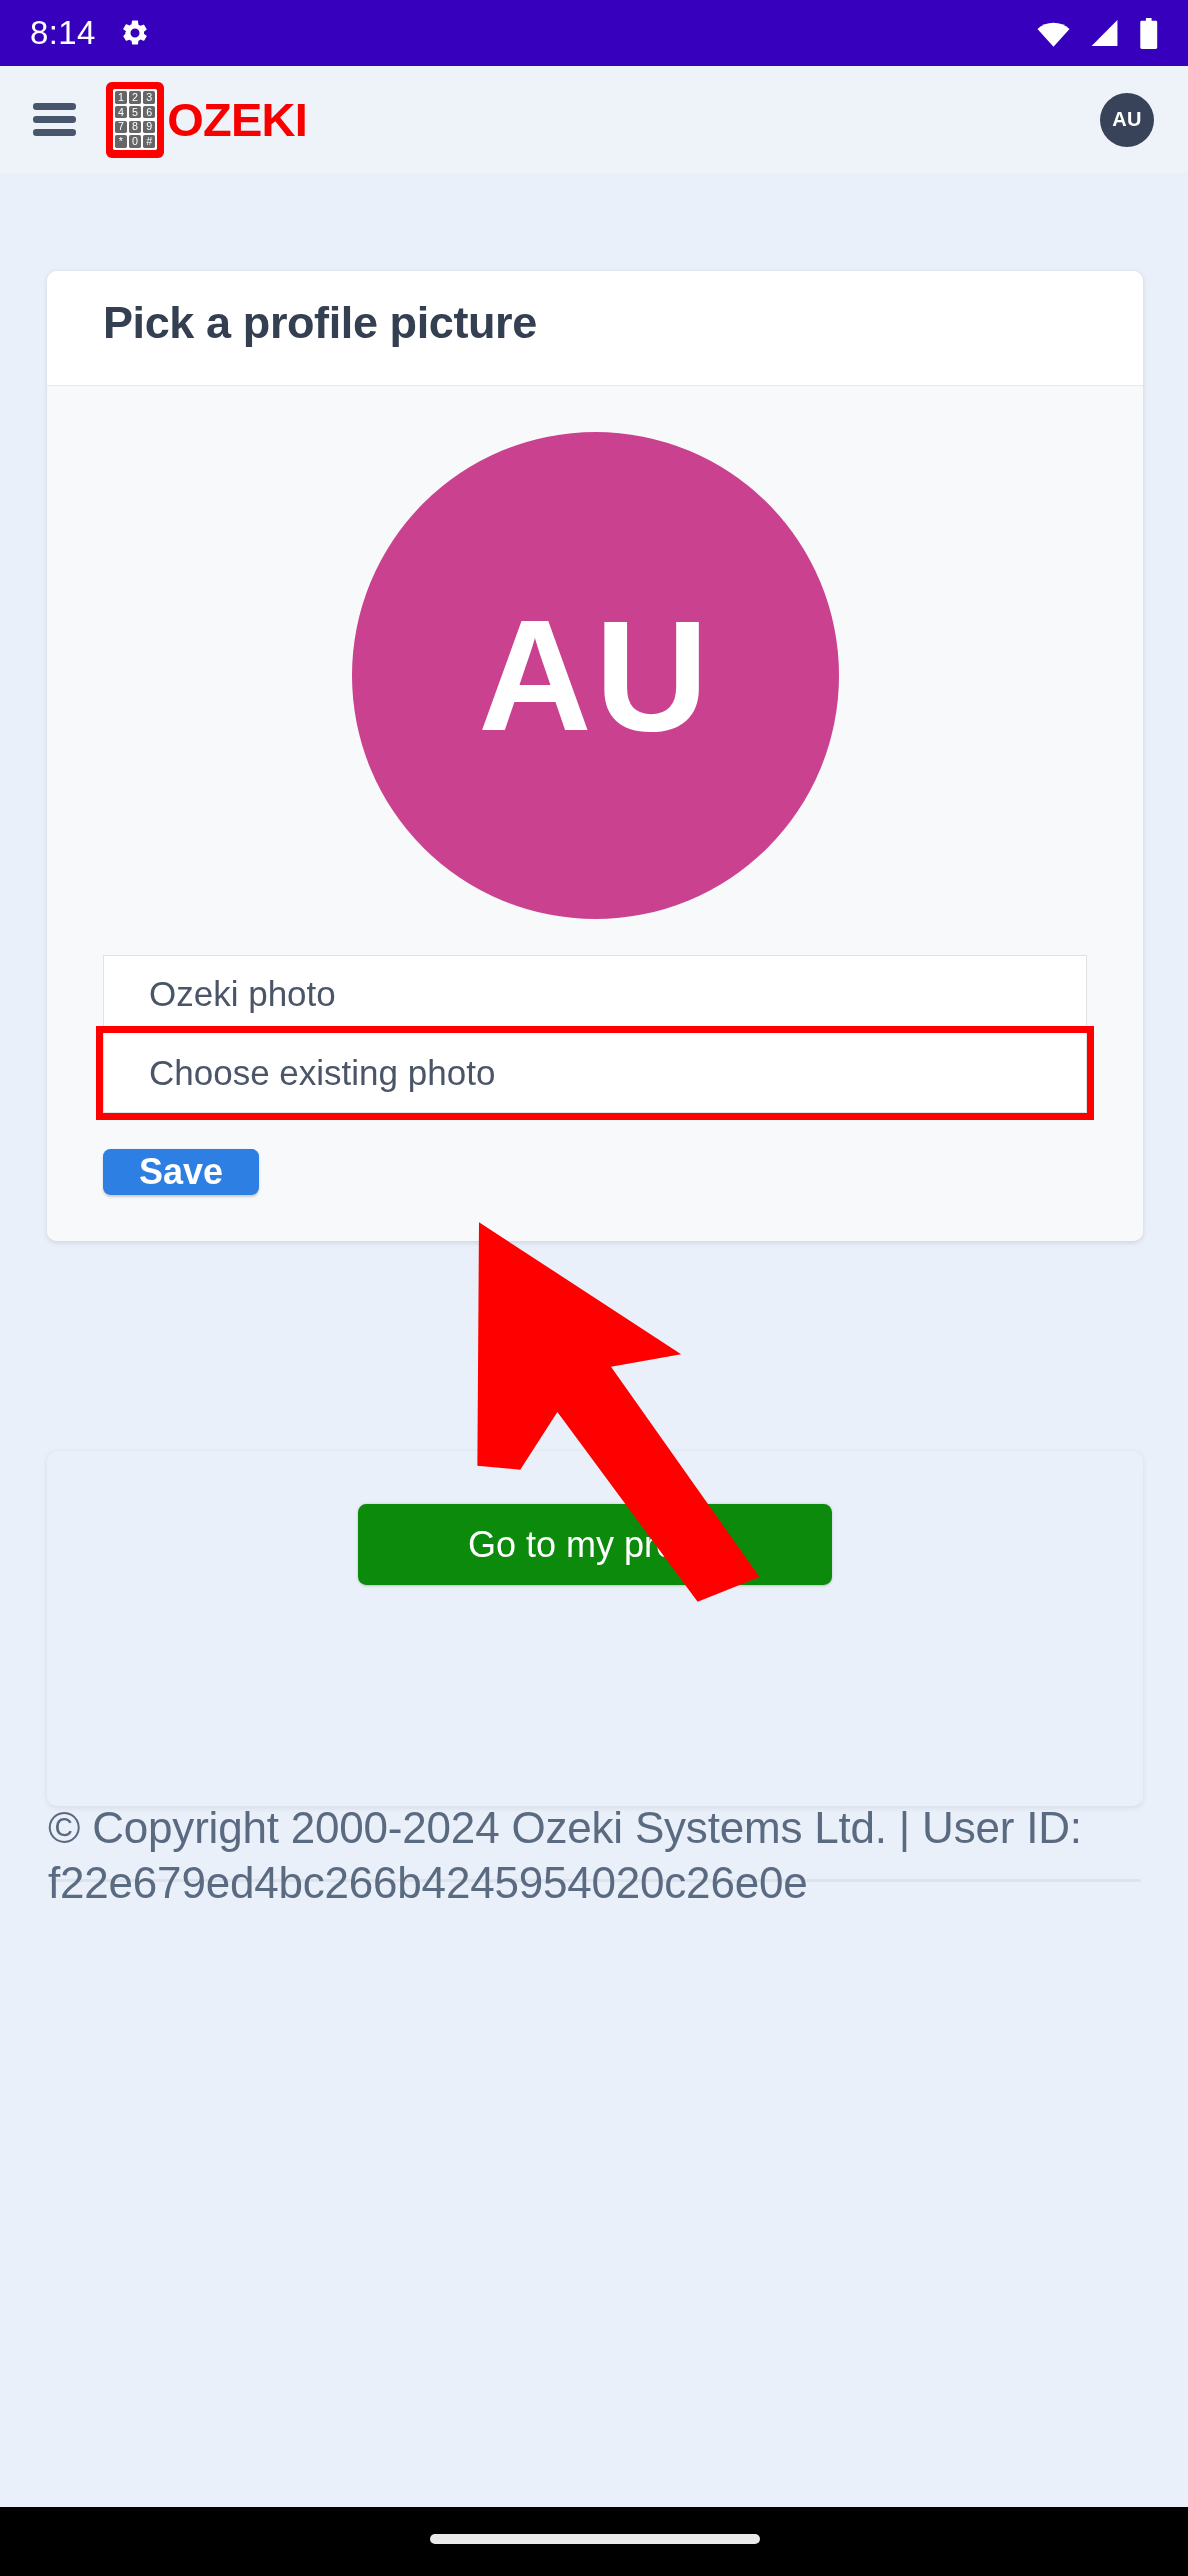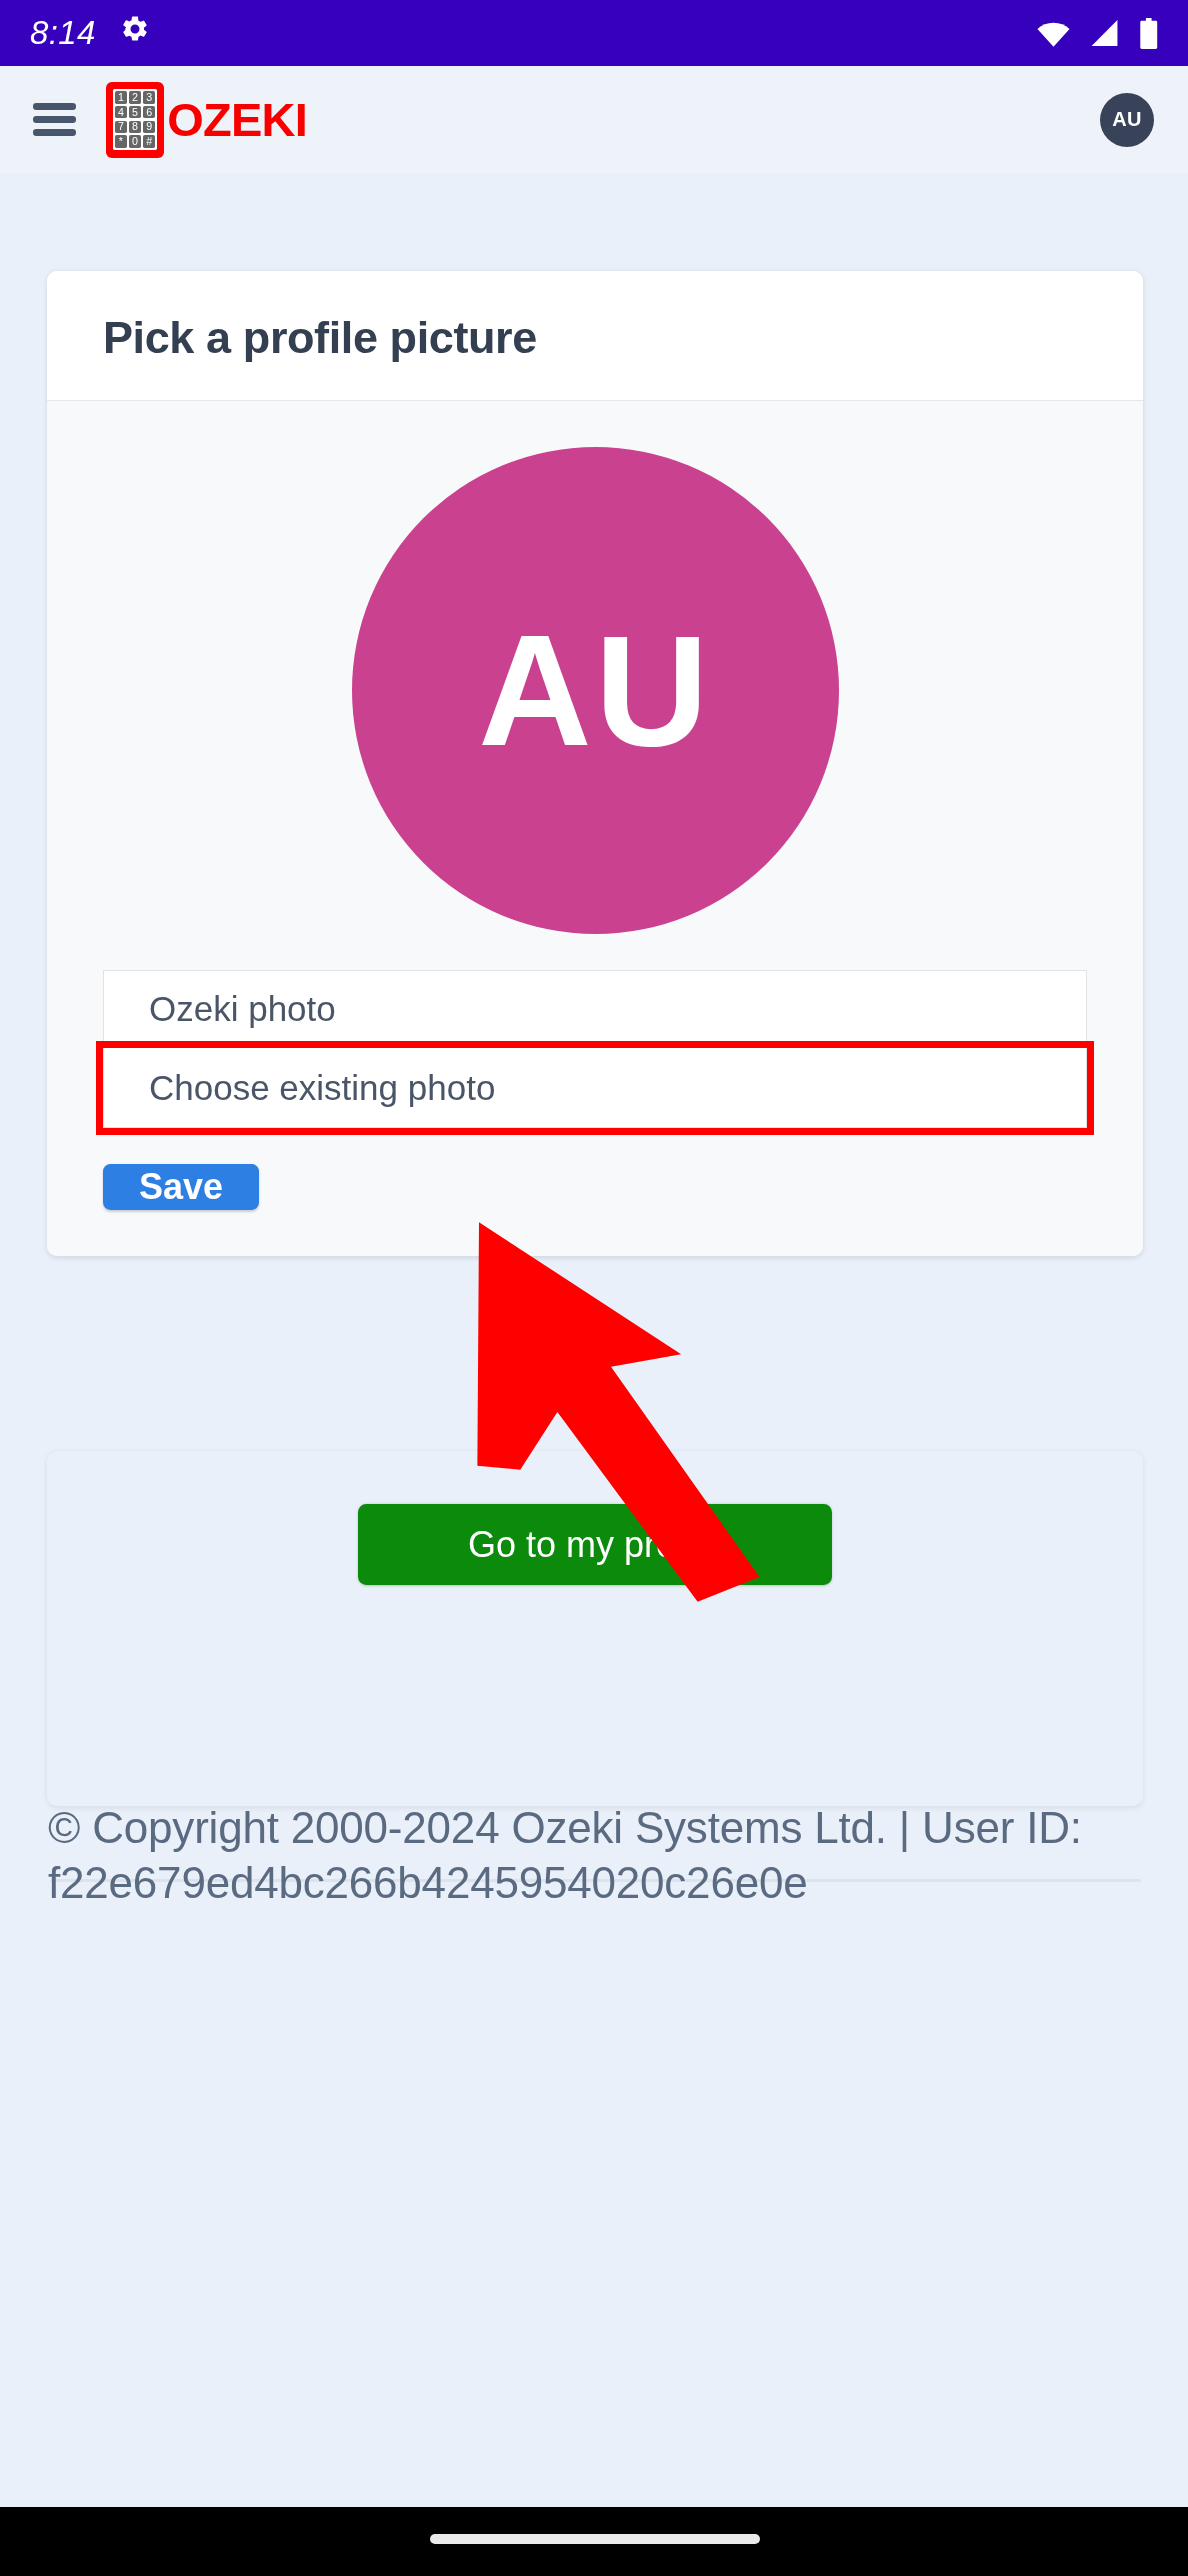--- a/index.html
+++ b/index.html
@@ -10,21 +10,21 @@
     position:relative;
     overflow:hidden;
   }
 
   
   .statusbar{
     height:66px; background:#3600bd;
     display:flex; align-items:center; justify-content:space-between;
     padding:0 30px;
   }
-  .sb-left{ display:flex; gap:24px;font-style:italic; }
+  .sb-left{ display:flex; align-items:center; gap:24px; }
   .sb-time{ color:#fff; font-size:33px; letter-spacing:0.4px; }
   .sb-right{ display:flex; align-items:center; gap:18px; }
   .gear{ width:30px; height:30px; position:relative; display:block; }
   .wifi-ic{ width:35px; height:30px; }
   .sig-ic{ width:31px; height:30px; }
   .bat-ic{ width:21.5px; height:31px; }
 
   
   .appbar{
     height:107px; background:#eef2f9;
@@ -63,21 +63,21 @@
   }
 
   
   .card{
     position:absolute; left:47px; top:271px; width:1096px;
     background:#fff; border-radius:10px;
     box-shadow:0 1.7px 5px rgba(40,60,90,.14);
     overflow:hidden;
   }
   .card-header{
-    padding:41px 56px 36px;
+    padding:26px 56px 36px;
     border-bottom:0.8px solid #e4e8ee;
     background:#fff;
   }
   .card-title{ font-size:45px; color:#343f51; font-weight:bold; letter-spacing:-0.4px; }
   .card-body{ background:#f8f9fb; padding:36px 56px 46px; }
 
   .big-avatar{
     width:487px; height:487px; border-radius:50%;
     background:#c9418f; margin:10px auto 36px;
     display:flex; align-items:center; justify-content:center;

